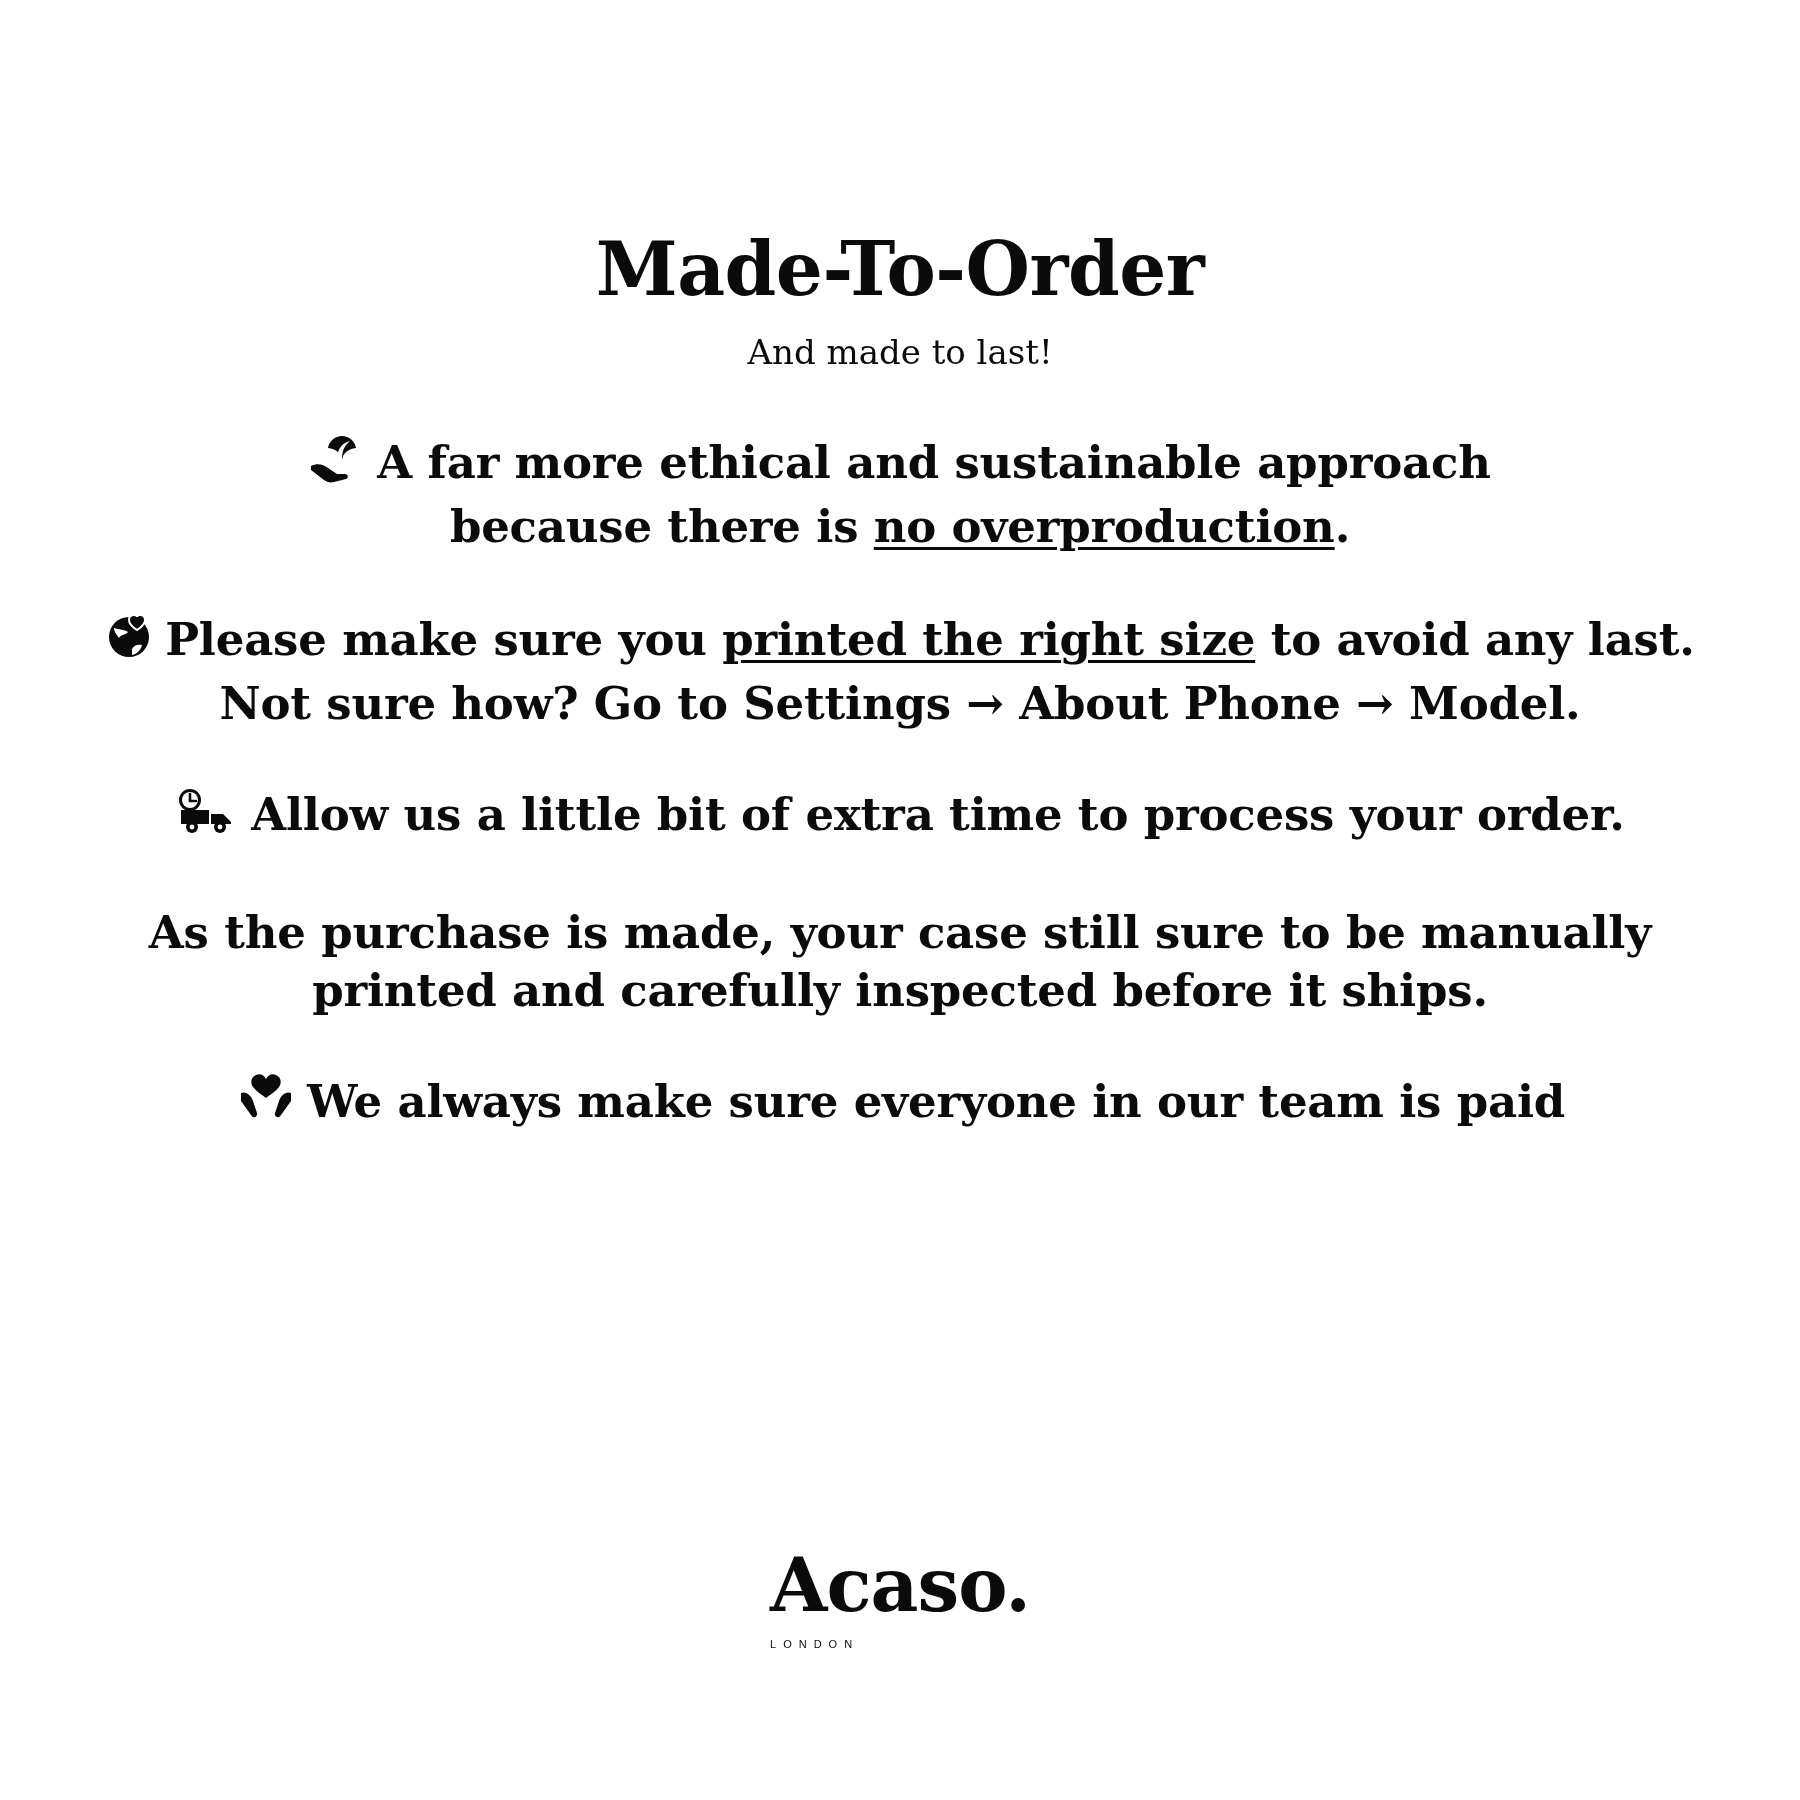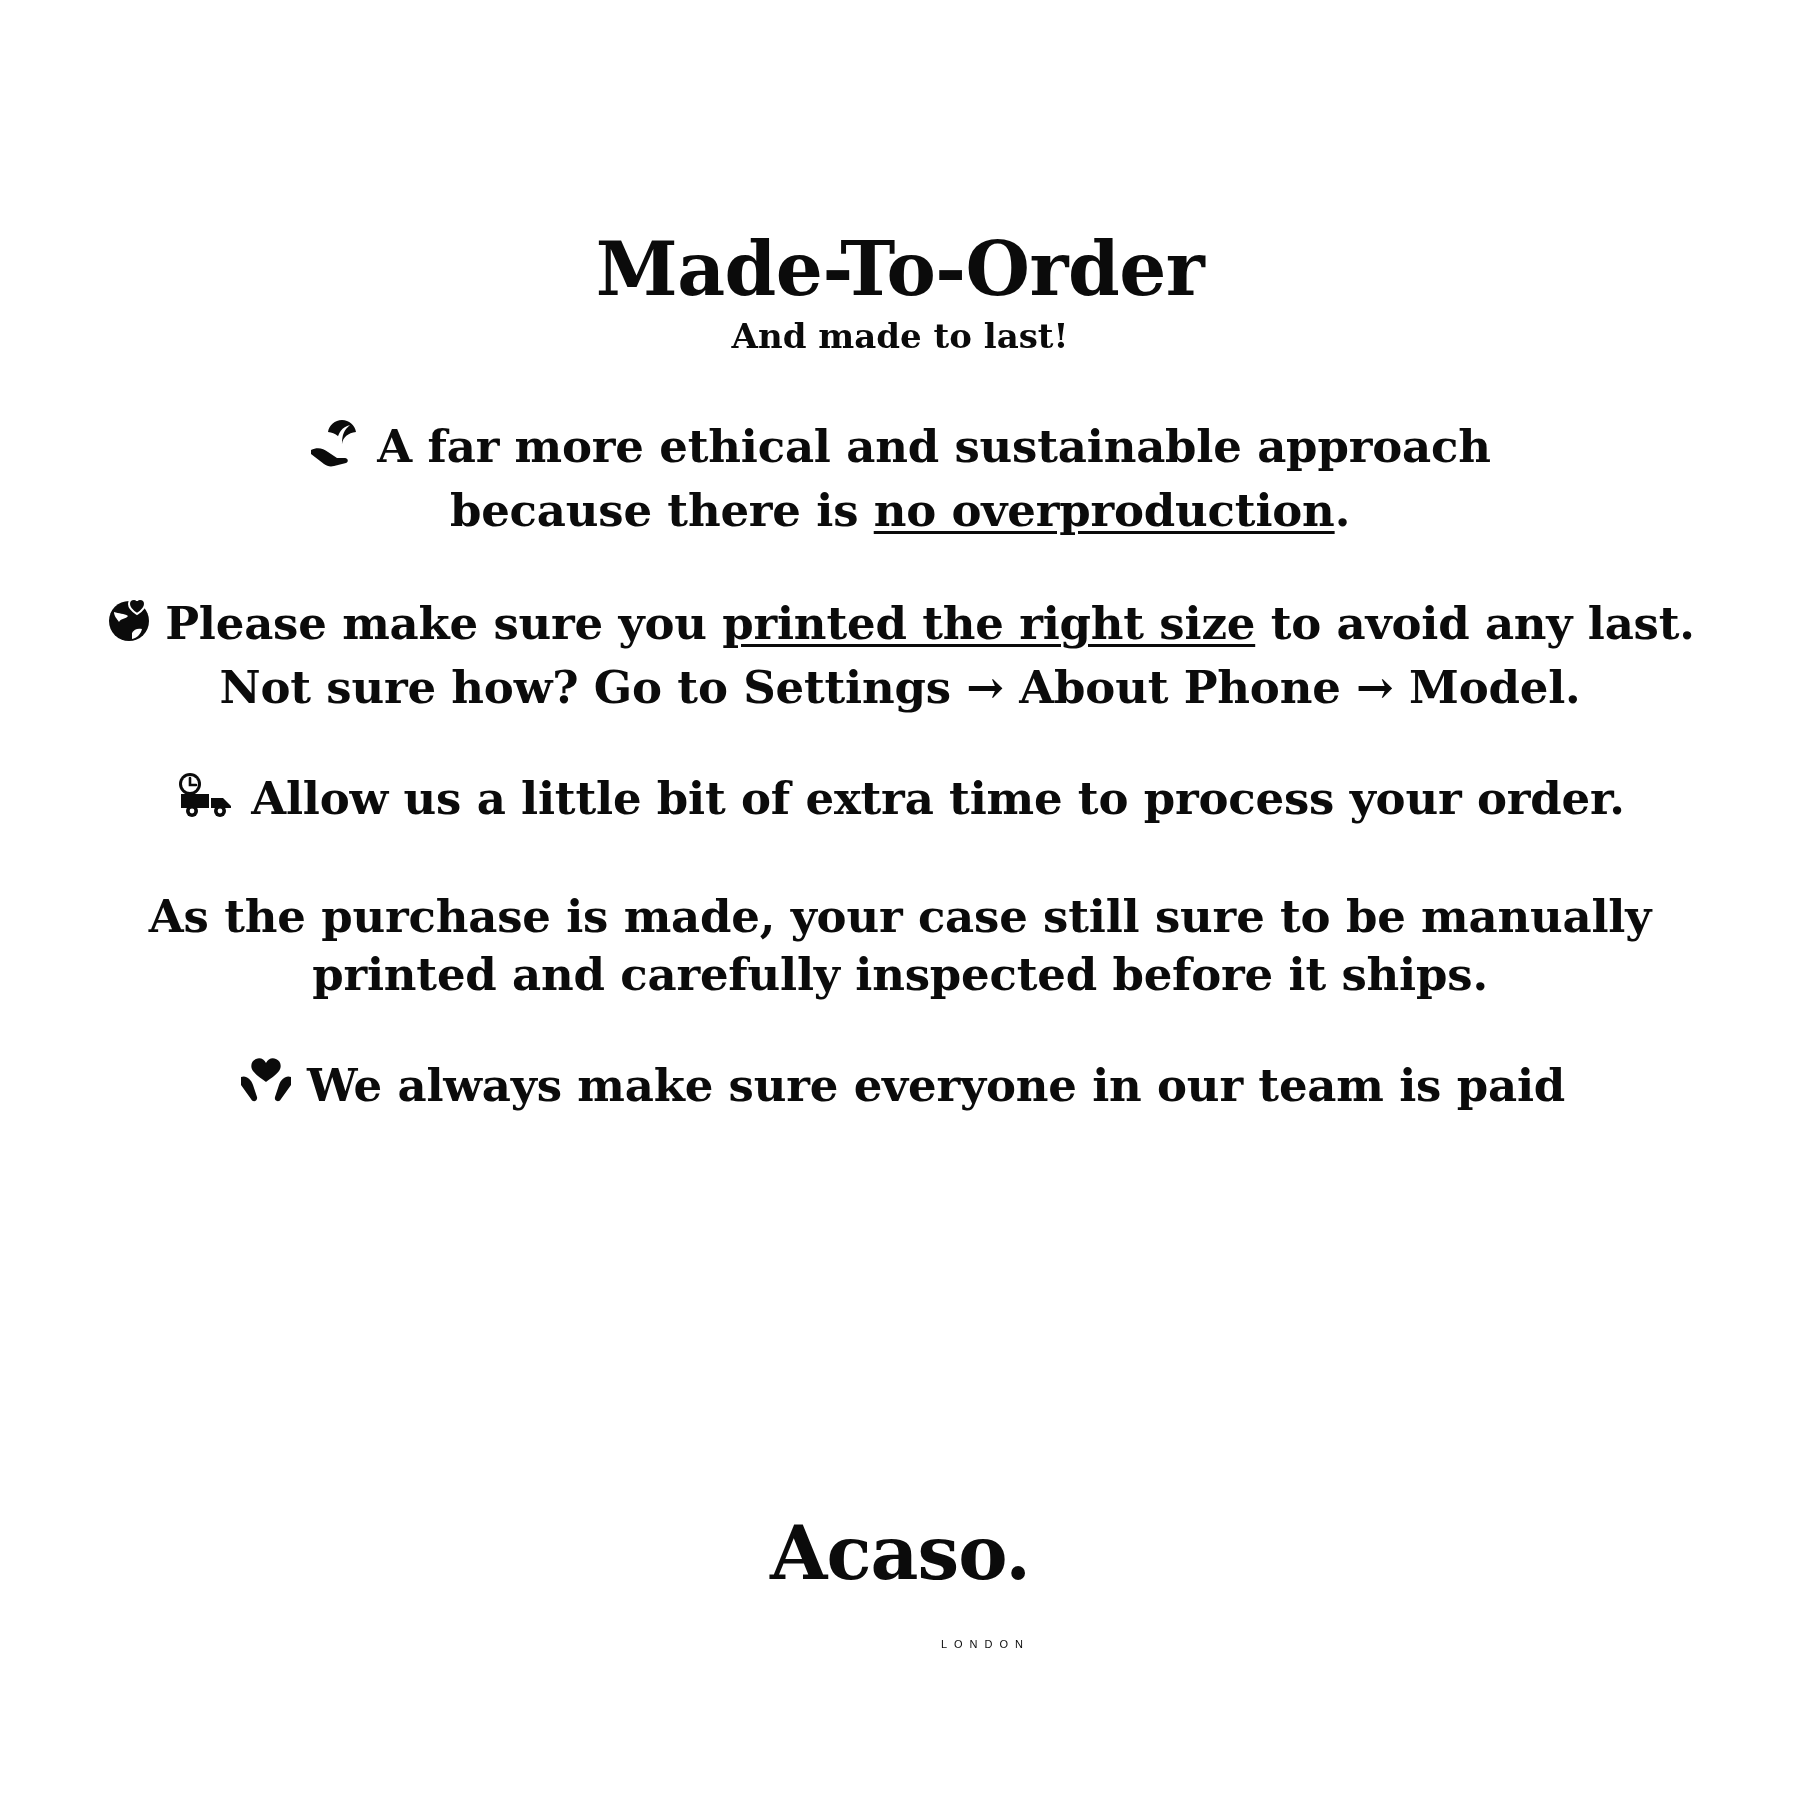--- a/index.html
+++ b/index.html
@@ -27,23 +27,23 @@
   
   .title {
     margin-top: 232px;
     font-size: 74px;
     font-weight: 700;
     letter-spacing: -0.5px;
     line-height: 1.0;
     text-align: center;
   }
   .subtitle {
-    margin-top: 10px;
+    margin-top: 26px;
     font-size: 34px;
-    font-weight: 700;
+    font-weight: 400;
     text-align: center;
   }
 
   
   .bullets {
     margin-top: 60px;
     width: 100%;
     display: flex;
     flex-direction: column;
     align-items: center;
@@ -72,22 +72,21 @@
   .b3 { margin-bottom: 54px; }
   .b4 { margin-bottom: 52px; }
   .b5 { margin-bottom: 0; }
 
   
   .footer {
     margin-top: auto;
     margin-bottom: 150px;
     display: flex;
     flex-direction: column;
-    align-items: flex-end;
-    gap: 32px;
+    align-items: flex-start;
   }
   .logo-word {
     font-size: 74px;
     font-weight: 700;
     letter-spacing: -1px;
     line-height: 1;
     font-family: "DejaVu Serif", "Liberation Serif", serif;
   }
   .logo-sub {
     margin-top: 16px;

